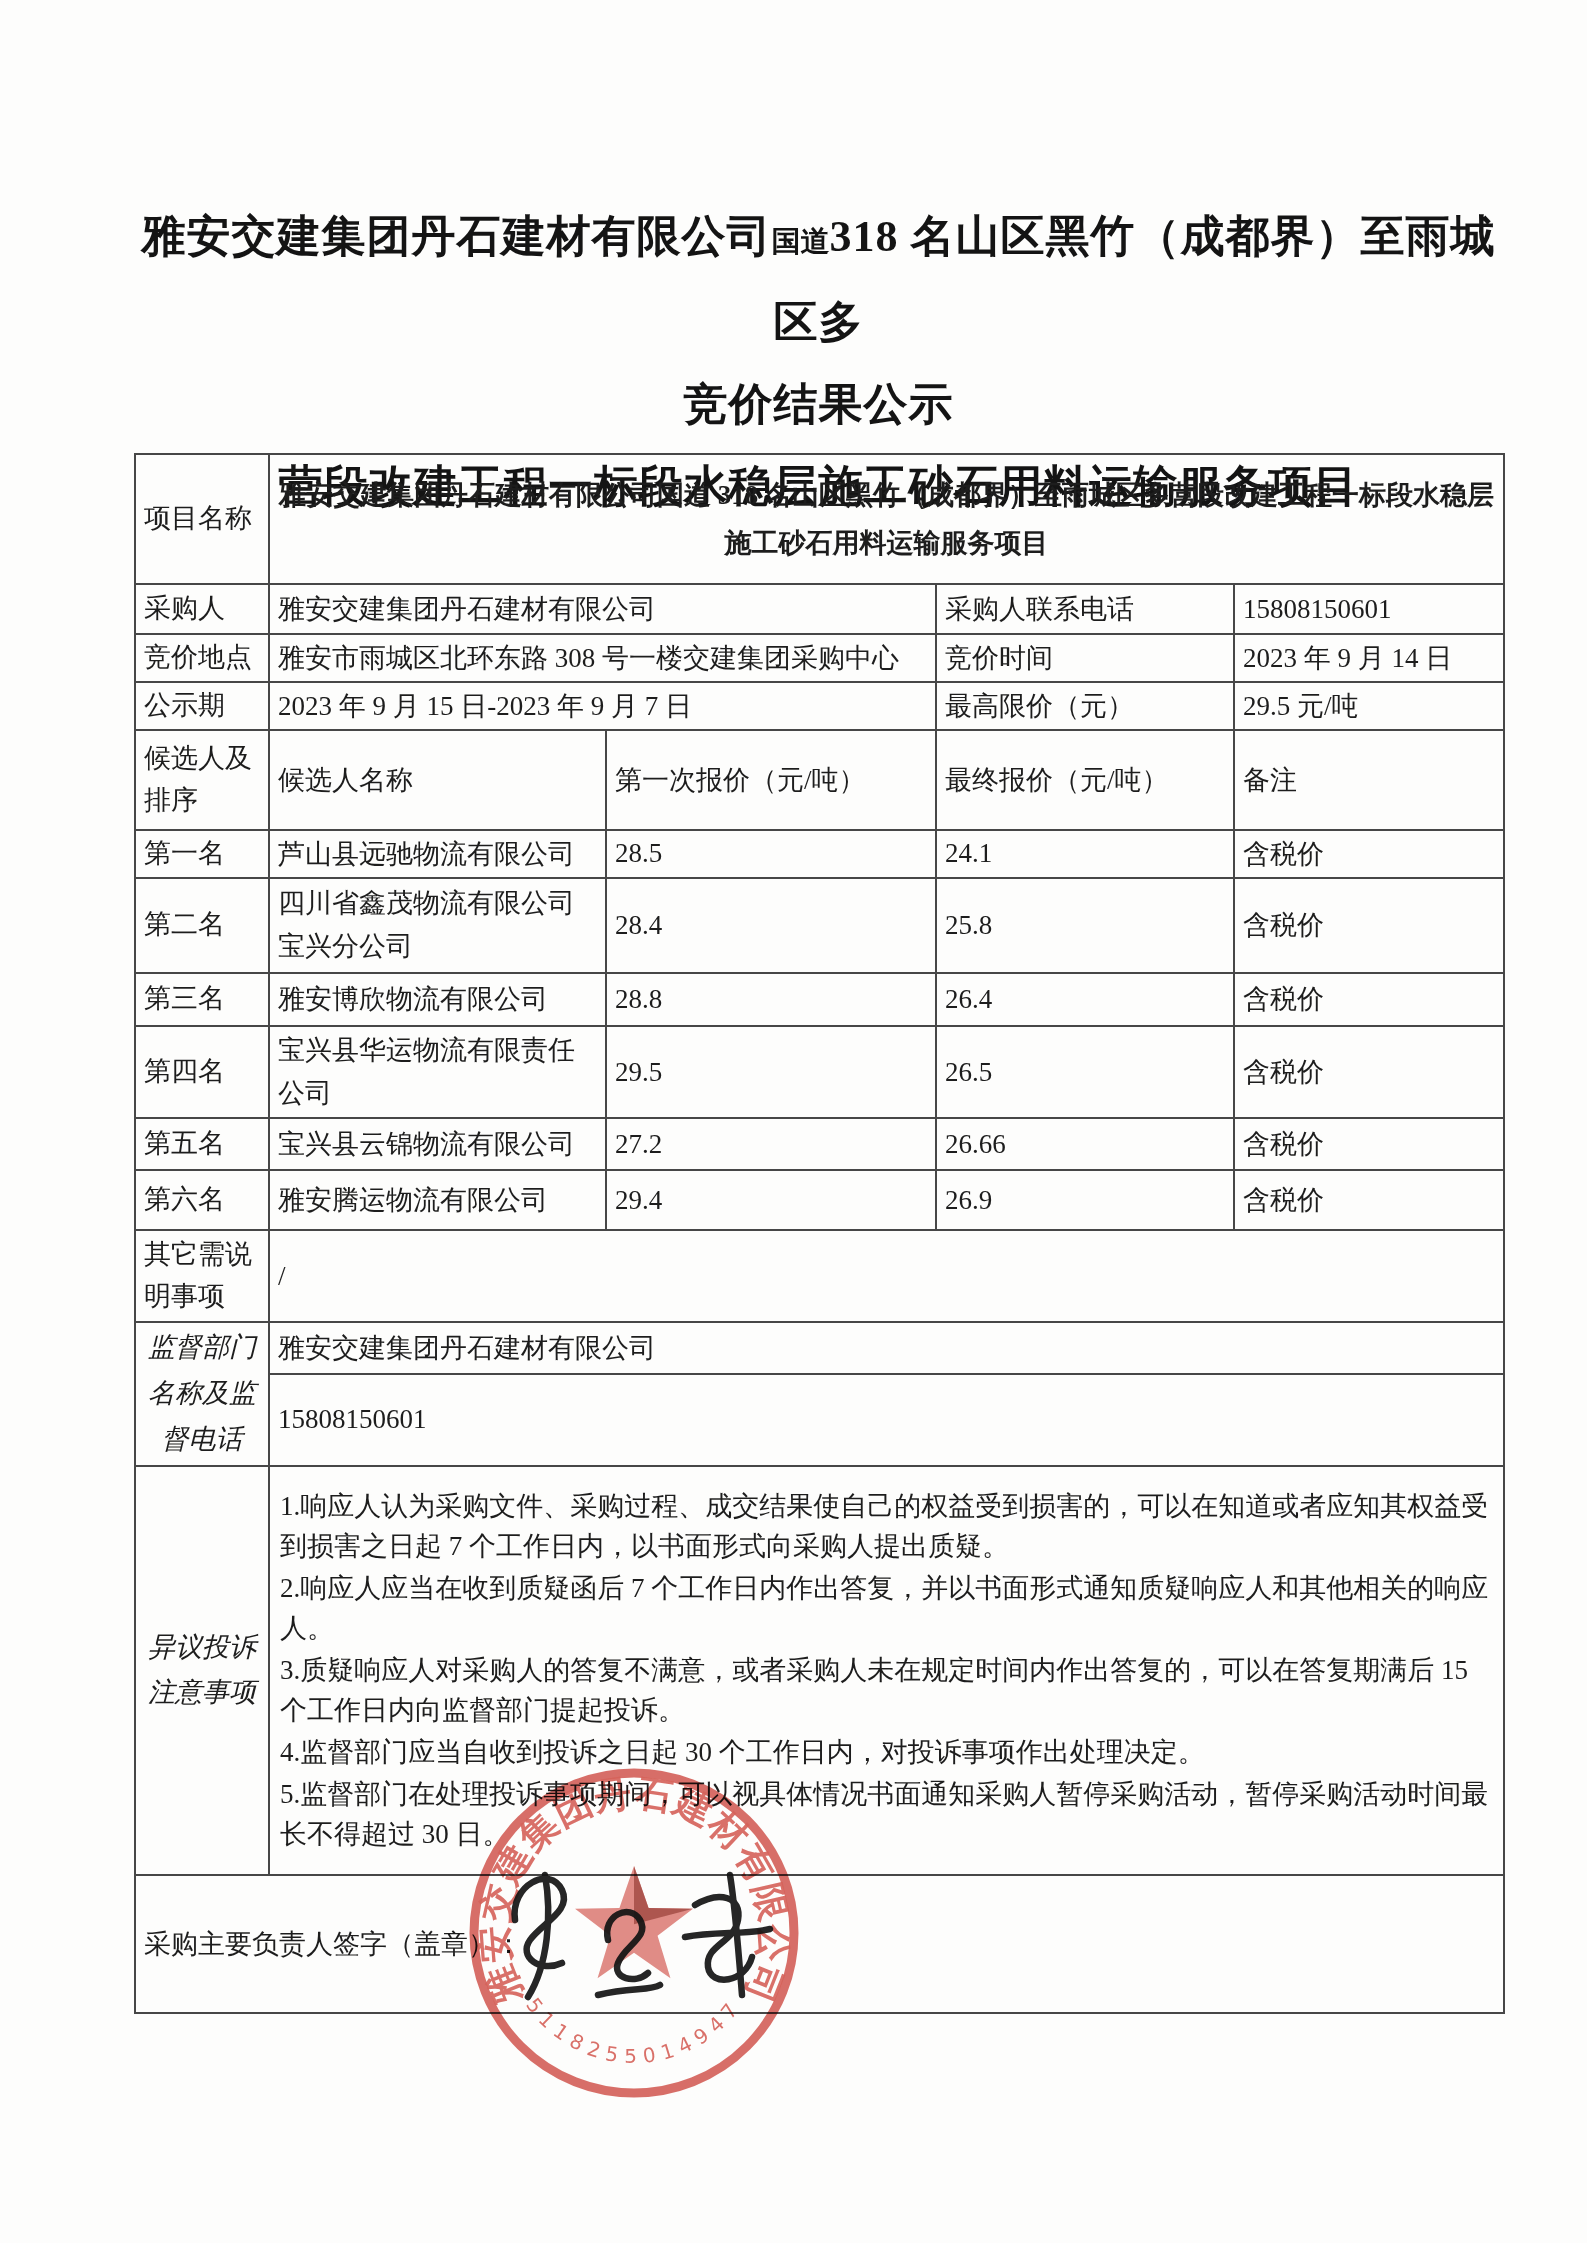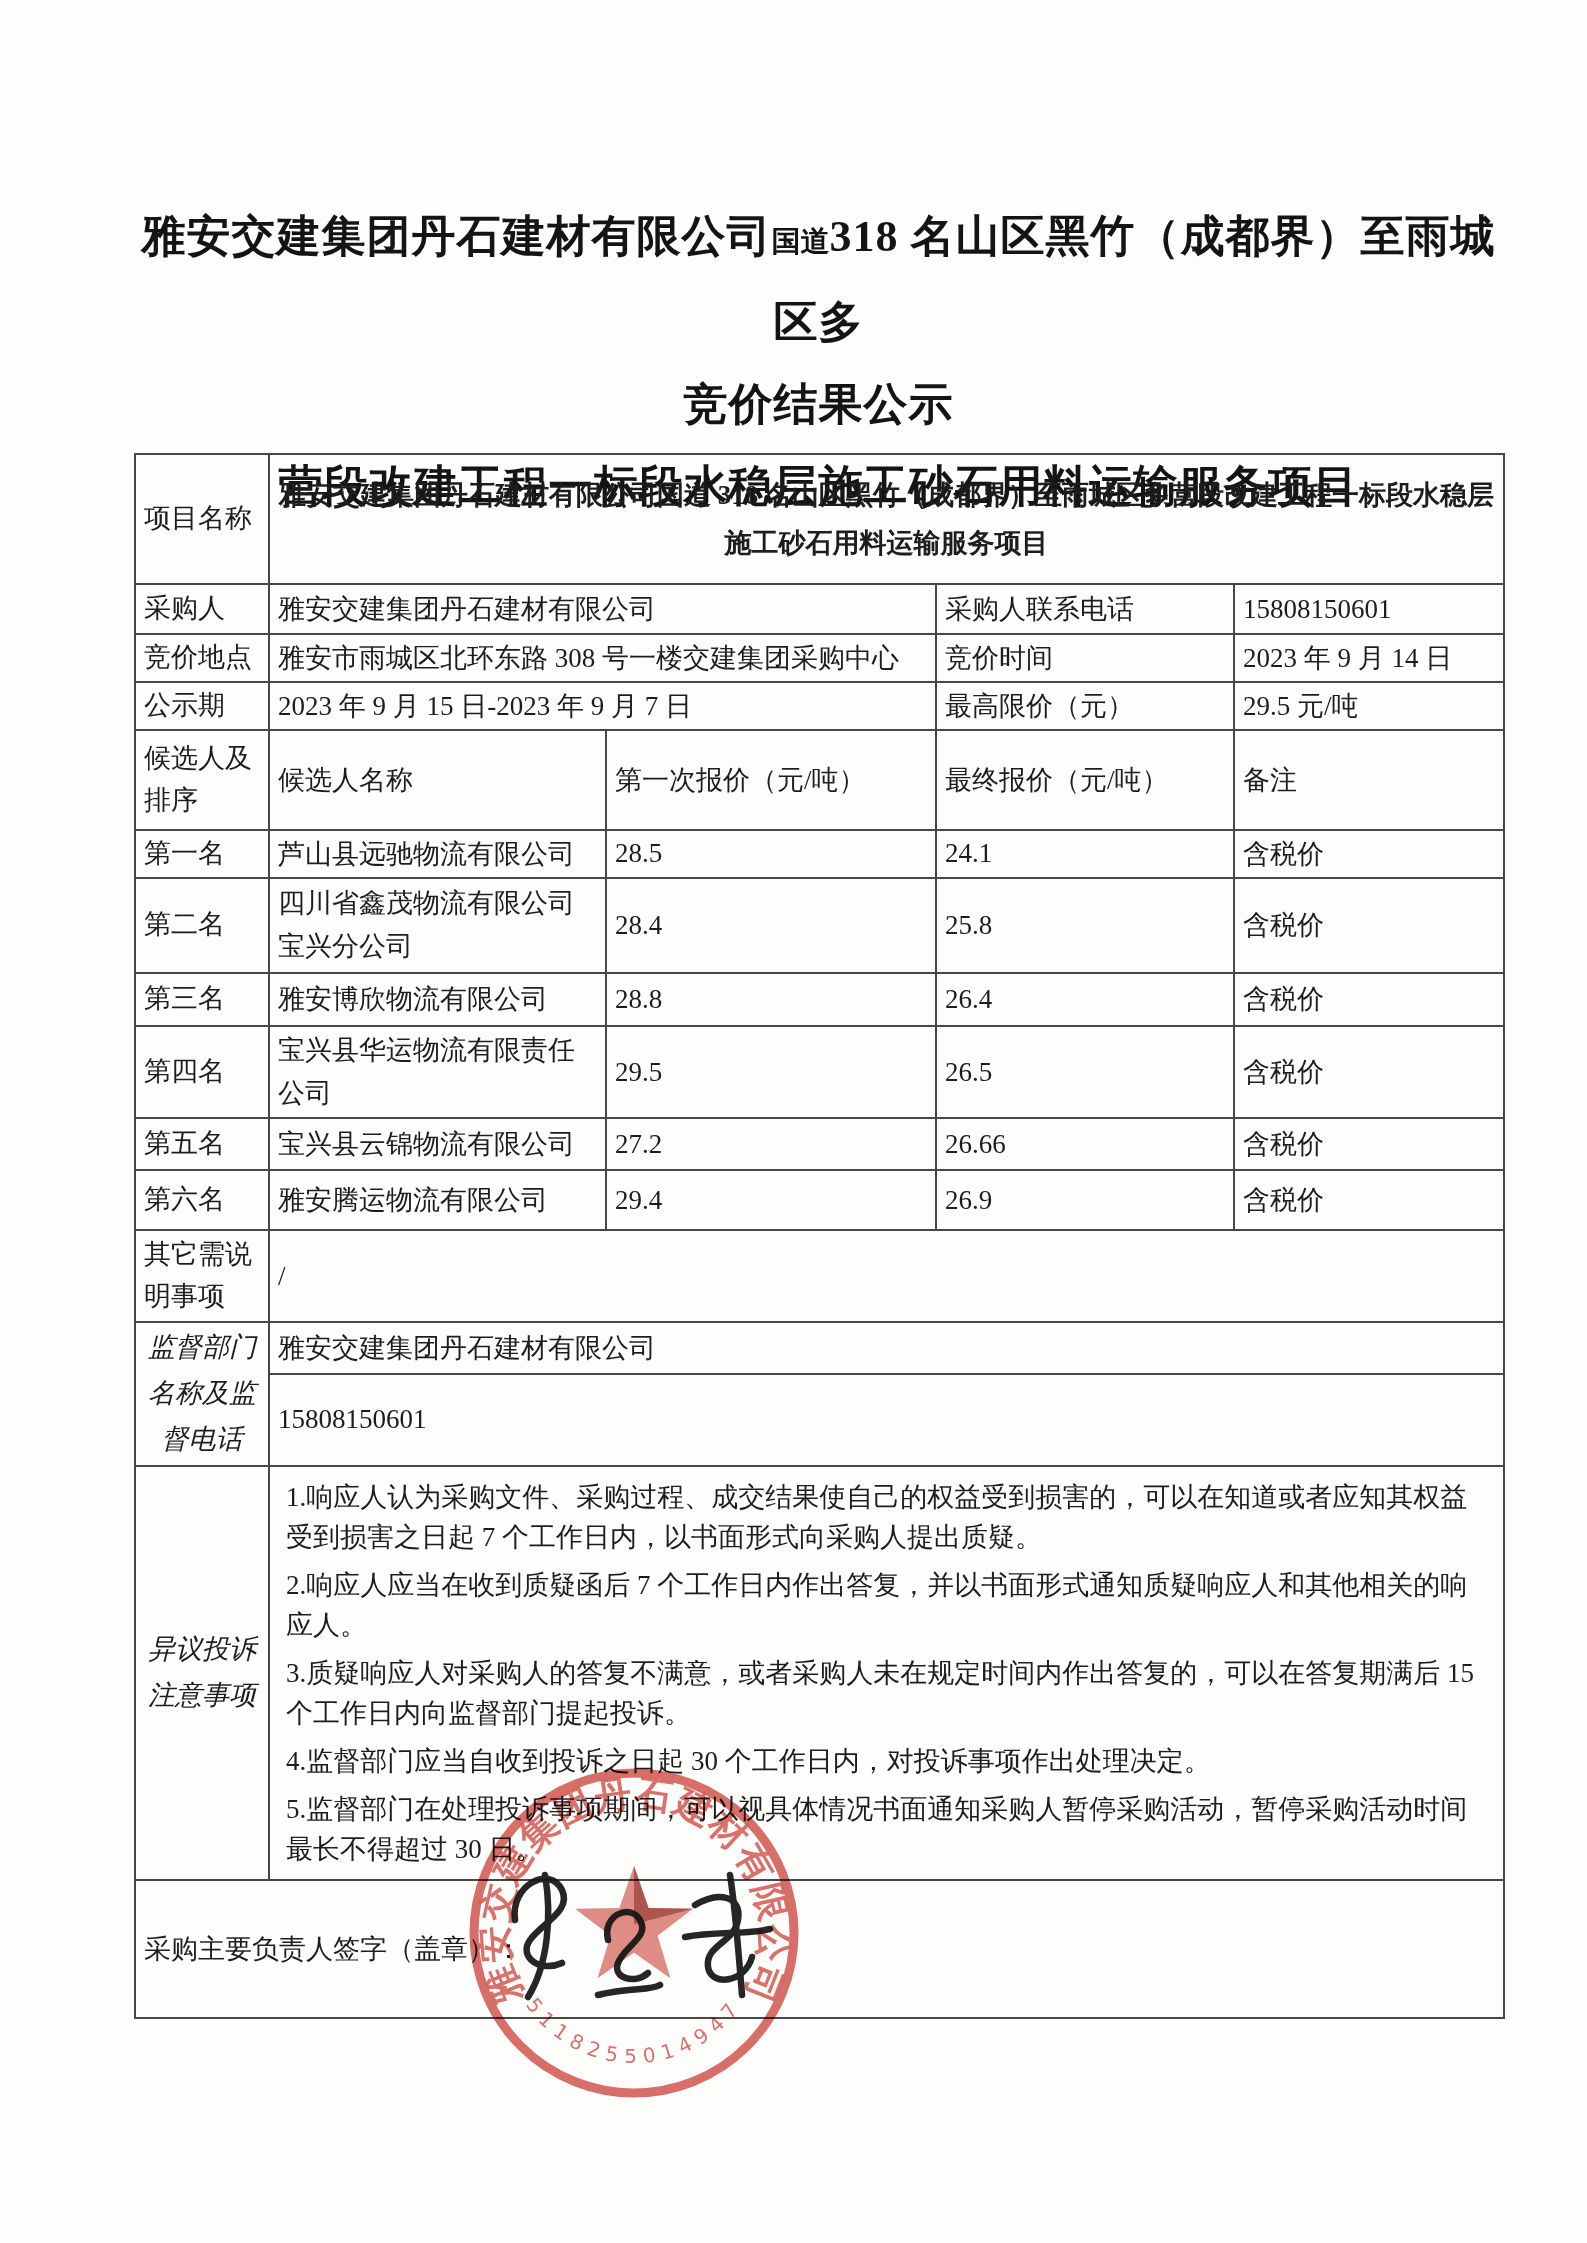--- a/index.html
+++ b/index.html
@@ -25,21 +25,21 @@
     border:2px solid #474747;
     padding:2px 8px;
     vertical-align:middle;
     overflow:hidden;
   }
   .lbl{white-space:pre-line;text-align:left;line-height:1.55;}
   .lbl-c{white-space:pre-line;text-align:center;line-height:1.7;font-style:italic;}
   .ctr{text-align:left;}
   .project-val{font-weight:bold;text-align:center;line-height:48px;padding:0 10px;}
   .notice-cell{vertical-align:top;padding:16px 16px 8px 14px;}
-  .notice-cell p{margin:8px;line-height:40px;text-align:left;}
+  .notice-cell p{margin:2px;line-height:40px;text-align:left;}
   .sig-cell{vertical-align:top;padding-top:14px;font-size:27px;}
   .num{font-family:"Liberation Serif","DejaVu Serif",serif;}
   .stamp-svg{position:absolute;left:455px;top:1758px;mix-blend-mode:multiply;opacity:.92;}
   .sign-svg{position:absolute;left:490px;top:1845px;}
 </style>
 </head>
 <body>
 
 <div class="page">
 

